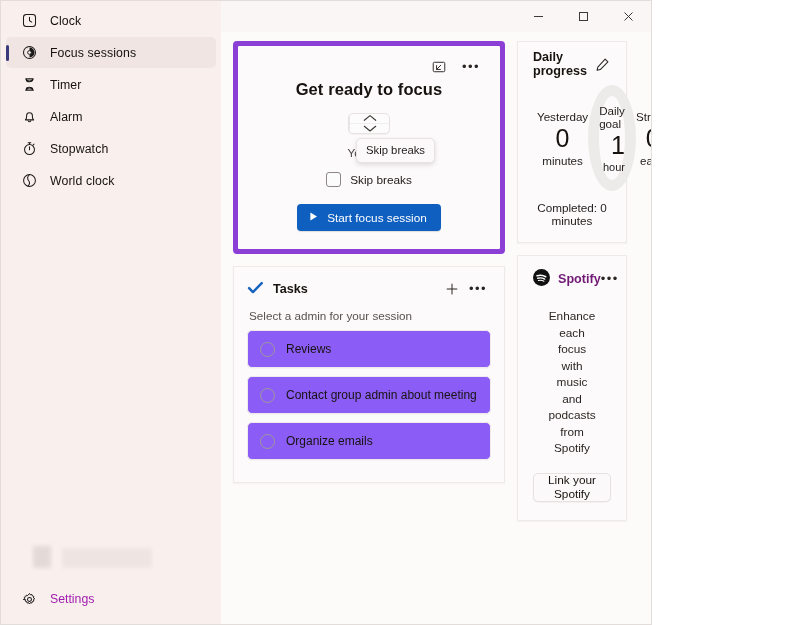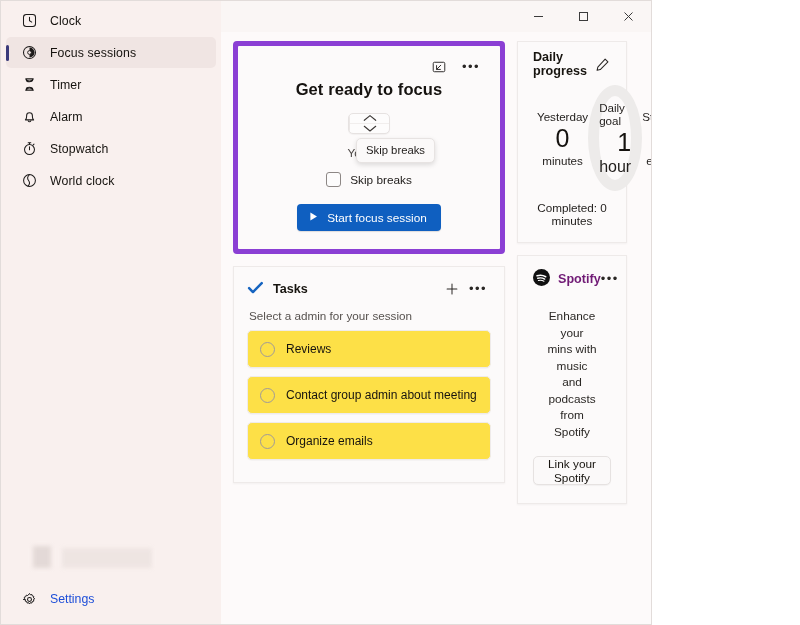--- a/index.html
+++ b/index.html
@@ -114,21 +114,21 @@
 
   .settings-item {
     height: 34px;
     display: flex;
     align-items: center;
     padding-left: 12px;
     margin: 0 5px 8px 5px;
     border-radius: 5px;
     cursor: default;
   }
-  .settings-item .label { font-size: 12.3px; color: #1d4ed8; margin-left: 10px; }
+  .settings-item .label { font-size: 12.3px; color: #a21caf; margin-left: 10px; }
 
   
   .main {
     flex: 1 1 auto;
     background: #fdfafa;
     display: flex;
     gap: 12px;
     padding: 9px 24px 14px 12px;
     overflow: hidden;
     min-width: 0;
@@ -280,21 +280,21 @@
   .tasks-card { padding: 11px 13px 14px 13px; }
   .tasks-head {
     display: flex;
     align-items: center;
     height: 22px;
   }
   .tasks-head .title { font-size: 12.6px; font-weight: bold; color: #17140f; margin-left: 9px; }
   .tasks-head .sp { flex: 1 1 auto; }
   .tasks-sub { font-size: 11.7px; color: #57524f; margin: 9px 0 8px 2px; }
   .task-item {
-    background: #fde047;
+    background: #8b5cf6;
     border: 1px solid #efebea;
     border-radius: 5px;
     height: 38px;
     display: flex;
     align-items: center;
     padding-left: 12px;
     margin-bottom: 8px;
     cursor: default;
     box-shadow: 0 1px 1px rgba(0,0,0,.03);
     text-align: right;
@@ -330,21 +330,21 @@
     border-radius: 50%;
     border: 11px solid #edebea;
     display: flex;
     flex-direction: column;
     align-items: flex-end;
     justify-content: center;
     background: #fcfafa;
   }
   .ring .cap { font-size: 11.6px; color: #201d1b; }
   .ring .big { font-size: 25px; line-height: 29px; color: #15120f; margin: 1px 0; }
-  .ring .unit { font-size: 16px; color: #201d1b; }
+  .ring .unit { font-size: 11px; color: #201d1b; }
 
   .completed {
     text-align: center;
     font-size: 11.7px;
     color: #201d1b;
     margin-top: 10px;
   }
 
   .spotify-card { padding: 11px 15px 18px 15px; }
   .spotify-head { display: flex; align-items: center; height: 24px; }
@@ -647,21 +647,21 @@
                 <path d="M5 9.8c2.6-.7 5.2-.4 7.4.9" stroke="#ffffff" stroke-width="1.4" stroke-linecap="round" fill="none"></path>
                 <path d="M5.7 12.2c2.1-.5 4.1-.3 5.9.8" stroke="#ffffff" stroke-width="1.1" stroke-linecap="round" fill="none"></path>
               </svg>
             </span>
             <span class="title">Spotify</span>
             <span class="sp"></span>
             <div class="icon-btn">
               <span class="dots">•••</span>
             </div>
           </div>
-          <div class="spotify-desc">Enhance your mins with music and podcasts from Spotify</div>
+          <div class="spotify-desc">Enhance each focus with music and podcasts from Spotify</div>
           <div class="link-wrap">
             <button class="link-btn">Link your Spotify</button>
           </div>
         </div>
 
       </div>
     </div>
   </div>
 </div>
 

